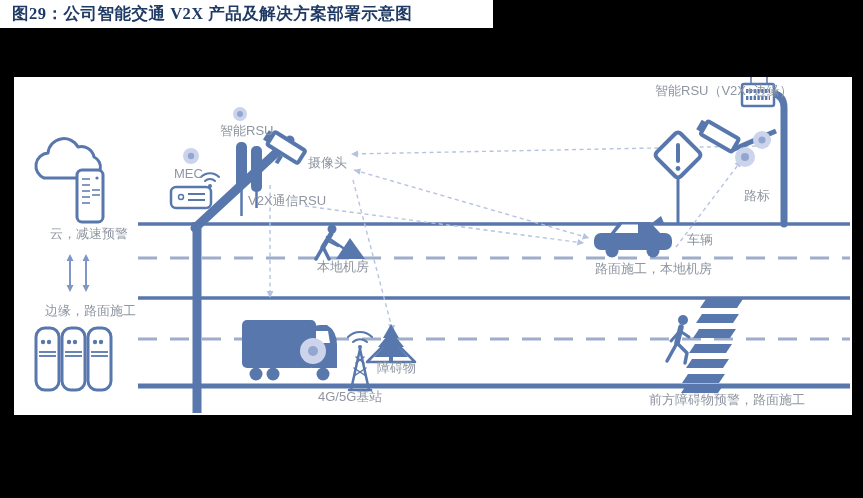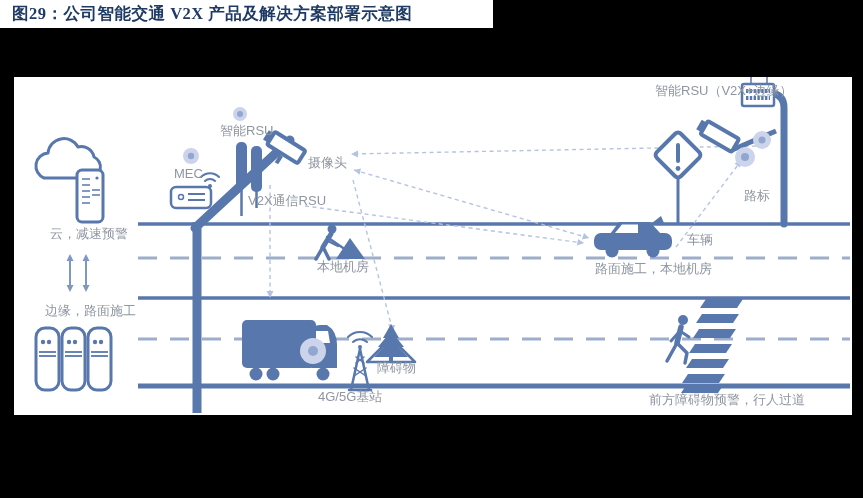--- a/index.html
+++ b/index.html
@@ -248,15 +248,15 @@
     <div class="lbl" style="left:234px;top:118px">V2X通信RSU</div>
     <div class="lbl" style="left:36px;top:151px">云，减速预警</div>
     <div class="lbl" style="left:31px;top:228px">边缘，路面施工</div>
     <div class="lbl" style="left:303px;top:184px">本地机房</div>
     <div class="lbl" style="left:673px;top:157px">车辆</div>
     <div class="lbl" style="left:581px;top:186px">路面施工，本地机房</div>
     <div class="lbl" style="left:730px;top:113px">路标</div>
     <div class="lbl" style="left:641px;top:8px">智能RSU（V2X+边缘）</div>
     <div class="lbl" style="left:304px;top:314px">4G/5G基站</div>
     <div class="lbl" style="left:363px;top:285px">障碍物</div>
-    <div class="lbl" style="left:635px;top:317px">前方障碍物预警，行人过道</div>
+    <div class="lbl" style="left:635px;top:317px">前方障碍物预警，路面施工</div>
   </div>
 </div>
 
 </body></html>

